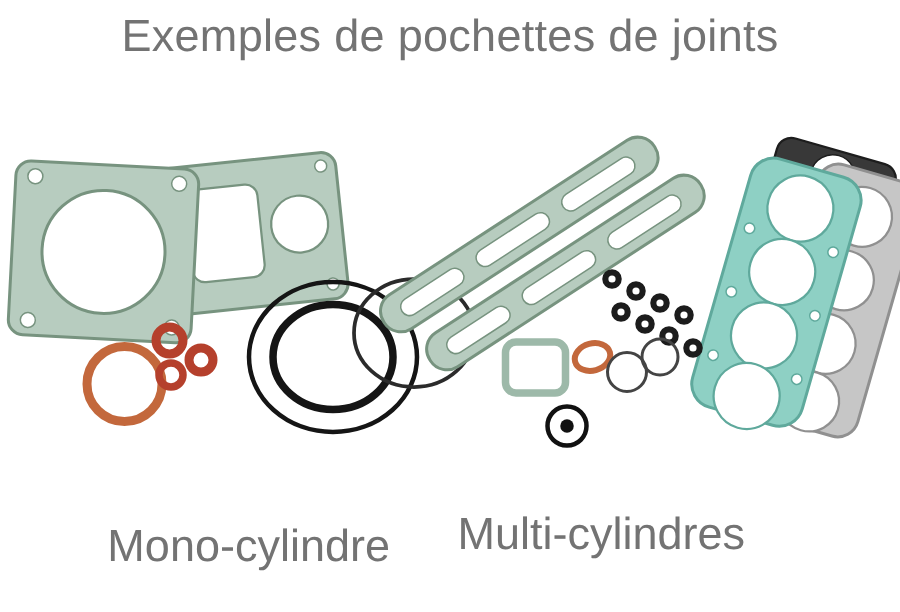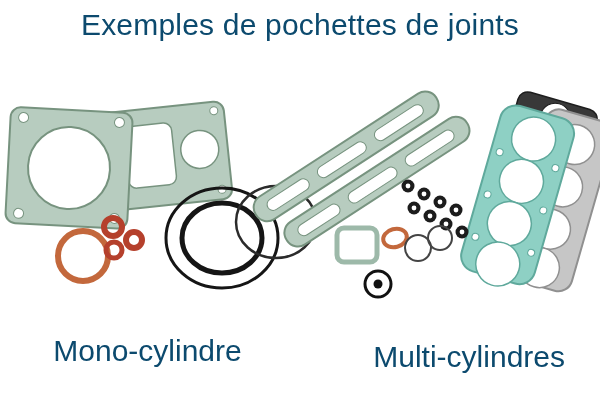--- a/index.html
+++ b/index.html
@@ -2,32 +2,32 @@
 <html><head>
 <meta charset="utf-8">
 <style>
   html,body { margin:0; padding:0; }
   .stage {
     position:relative;
     width:600px; height:408px;
     background:#ffffff;
     overflow:hidden;
     font-family:"Liberation Sans", sans-serif;
-    color:#0c4a6e;
+    color:#737373;
   }
   .title {
     position:absolute; top:7px; left:0; right:0;
     text-align:center;
     font-size:30px; line-height:1.2;
     letter-spacing:0.2px;
   }
   .photo { position:absolute; top:88px; left:0; }
   .caption { position:absolute; font-size:30px; white-space:nowrap; }
-  .caption-mono  { top:334px; left:35px;  width:225px; text-align:center; }
-  .caption-multi { top:340px; left:305px; width:260px; text-align:right; }
+  .caption-mono  { top:348px; left:35px;  width:225px; text-align:right; }
+  .caption-multi { top:340px; left:305px; width:260px; text-align:left; }
 </style>
 </head>
 <body>
 
 <div class="stage">
 
   <div class="title">
     <div>Exemples de pochettes de joints</div>
   </div>
 

